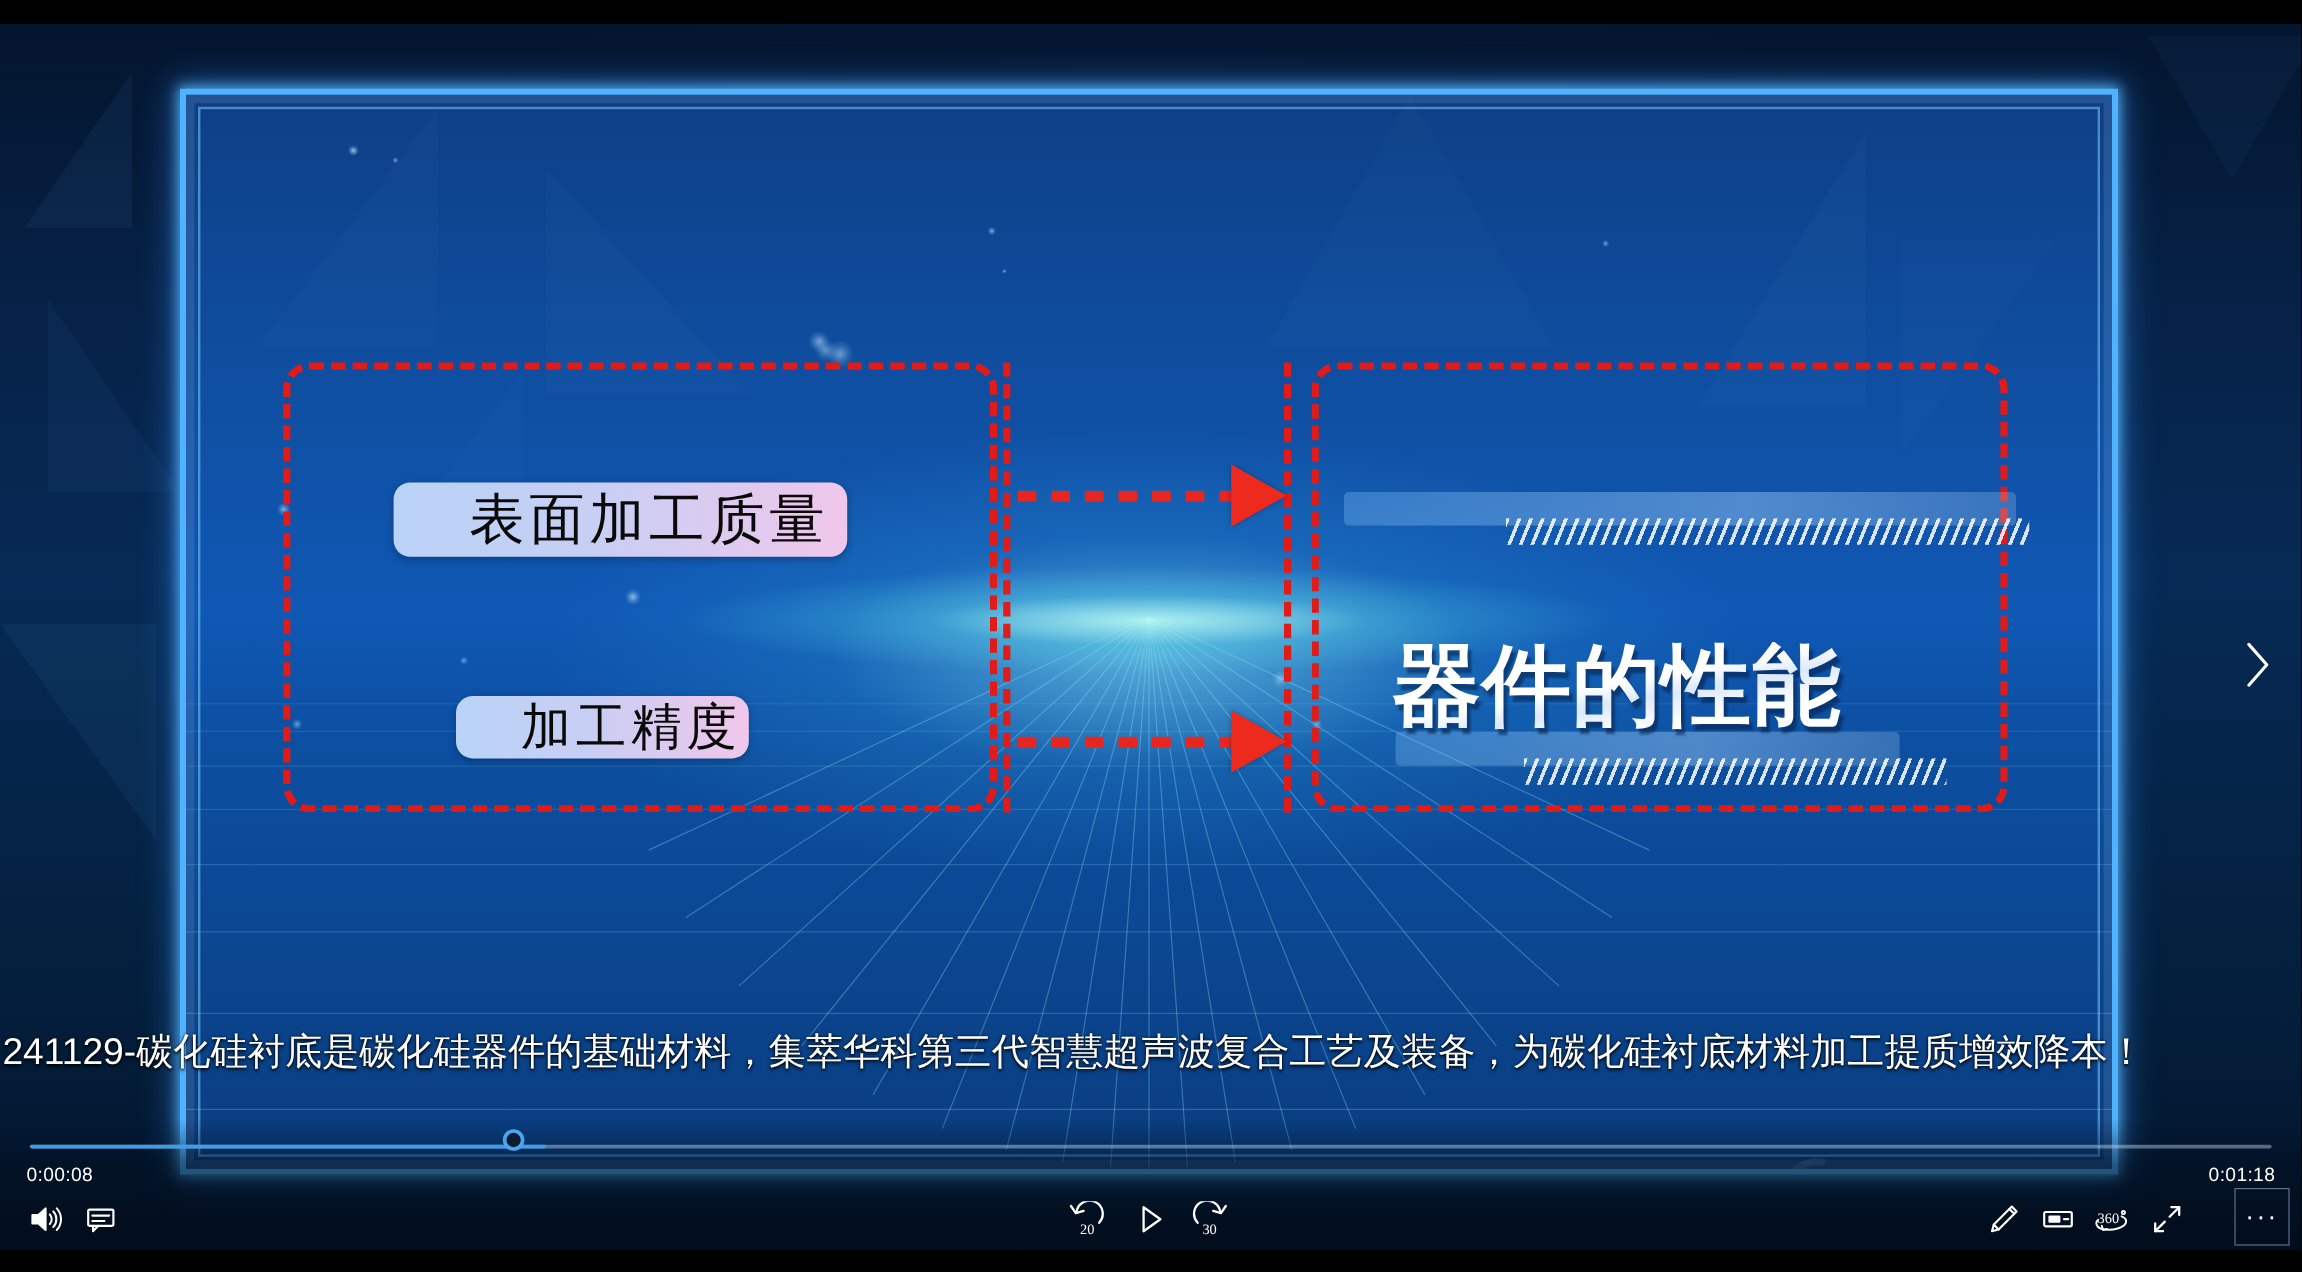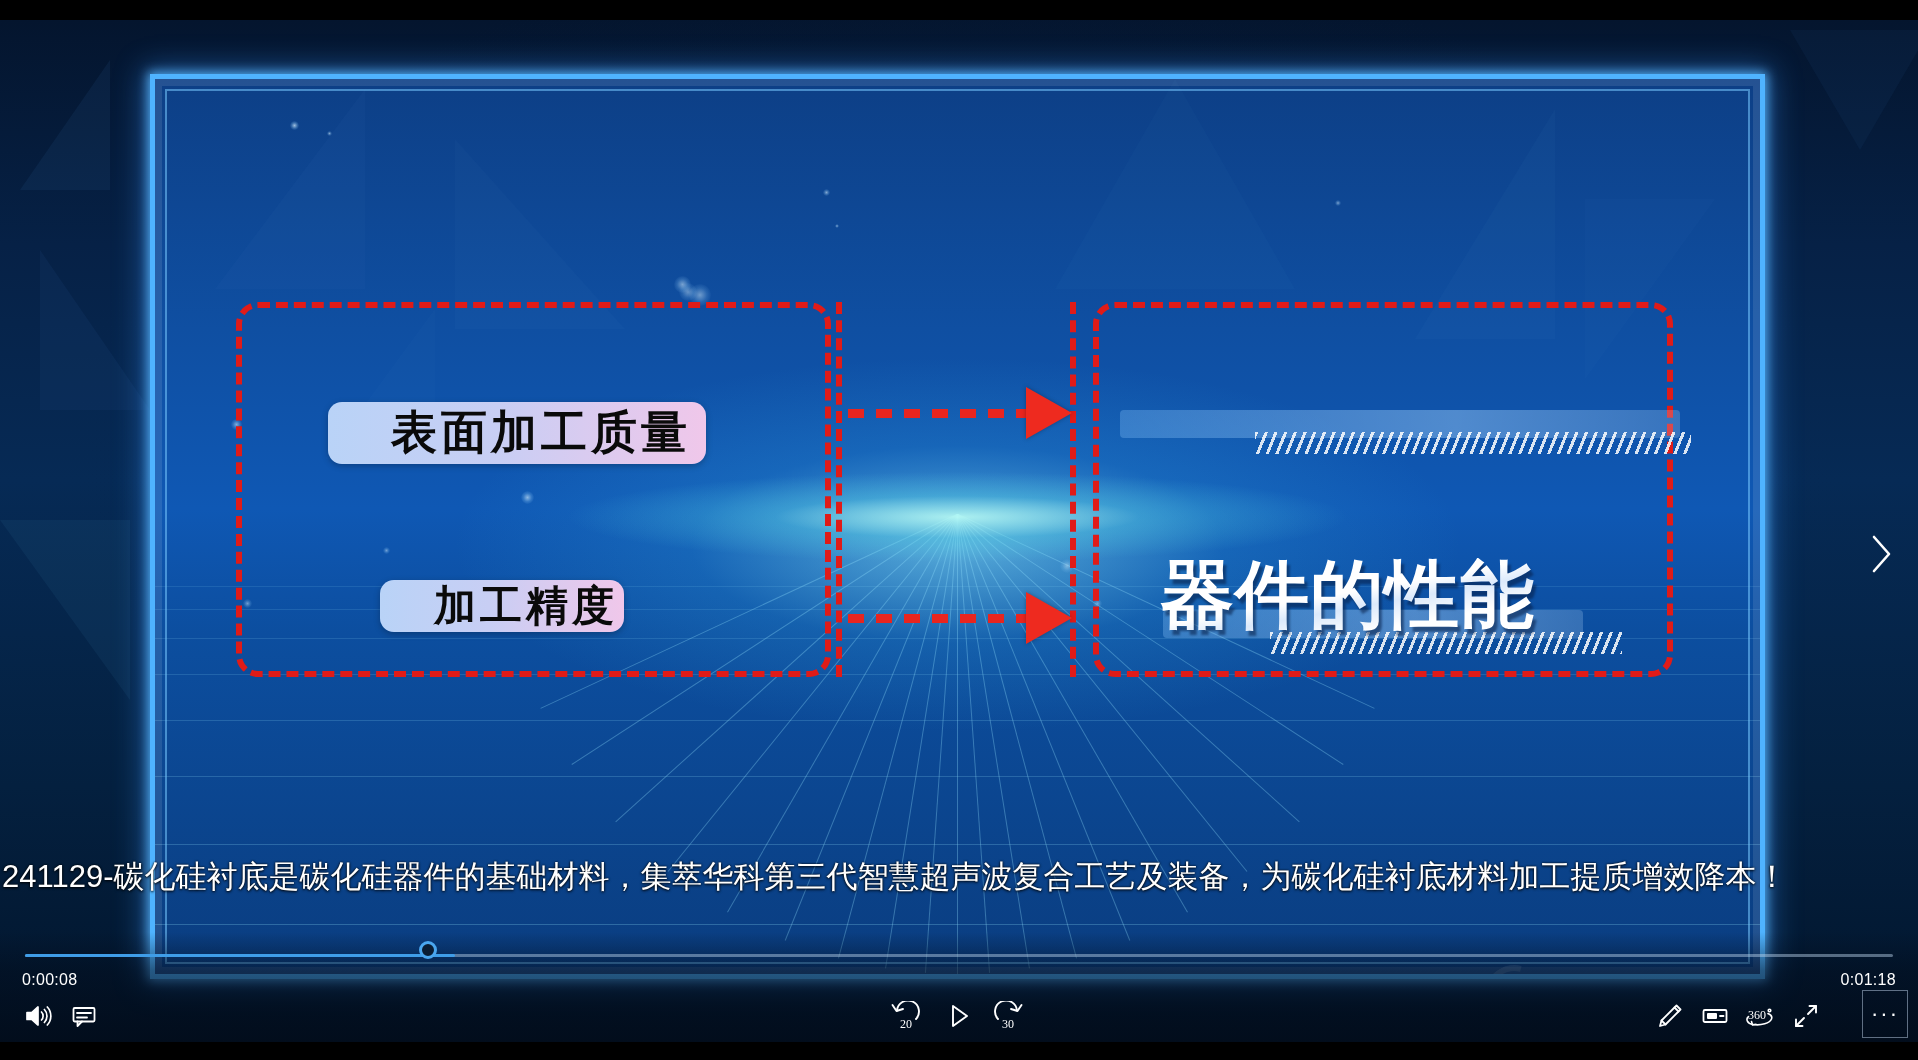--- a/index.html
+++ b/index.html
@@ -148,21 +148,21 @@
     filter: drop-shadow(0 0 2px rgba(0,0,0,.3));
   }
 
   
   .pill {
     position: absolute;
     display: flex; align-items: center; justify-content: center;
     border-radius: 14px;
     background: linear-gradient(90deg, #b9d3f7 0%, #c8cef4 45%, #f0c7ea 100%);
     color: #0a0a0a;
-    font-weight: 700;
+    font-weight: 400;
     letter-spacing: 4px;
     z-index: 12;
     box-shadow: 0 2px 6px rgba(0,0,0,.25);
     padding-left: 48px;
   }
   .pill-1 { left: 328px; top: 382px; width: 378px; height: 62px; font-size: 46px; }
   .pill-2 { left: 380px; top: 560px; width: 244px; height: 52px; font-size: 42px; }
 
   
   .influence {
@@ -189,21 +189,21 @@
     background: linear-gradient(170deg, #ffffff 0%, #ffffff 48%, #dbe9fb 60%, #ffffff 78%);
     -webkit-background-clip: text;
     background-clip: text;
     -webkit-text-fill-color: transparent;
     text-shadow: 0 0 0 rgba(0,0,0,0);
     filter: drop-shadow(3px 5px 1px rgba(5,30,70,.55));
     letter-spacing: 1px;
     line-height: 1;
   }
   .big-1 { left: 1113px; top: 338px; font-size: 74px; }
-  .big-2 { left: 1160px; top: 538px; font-size: 74px; }
+  .big-2 { left: 1160px; top: 515px; font-size: 74px; }
 
   .hatch {
     position: absolute;
     z-index: 11;
     background-image: repeating-linear-gradient(112deg,
         rgba(255,255,255,.85) 0 3px, rgba(255,255,255,0) 3px 9px);
   }
   .hatch-1 { left: 1255px; top: 412px; width: 436px; height: 22px; }
   .hatch-2 { left: 1270px; top: 612px; width: 352px; height: 22px; }
 

